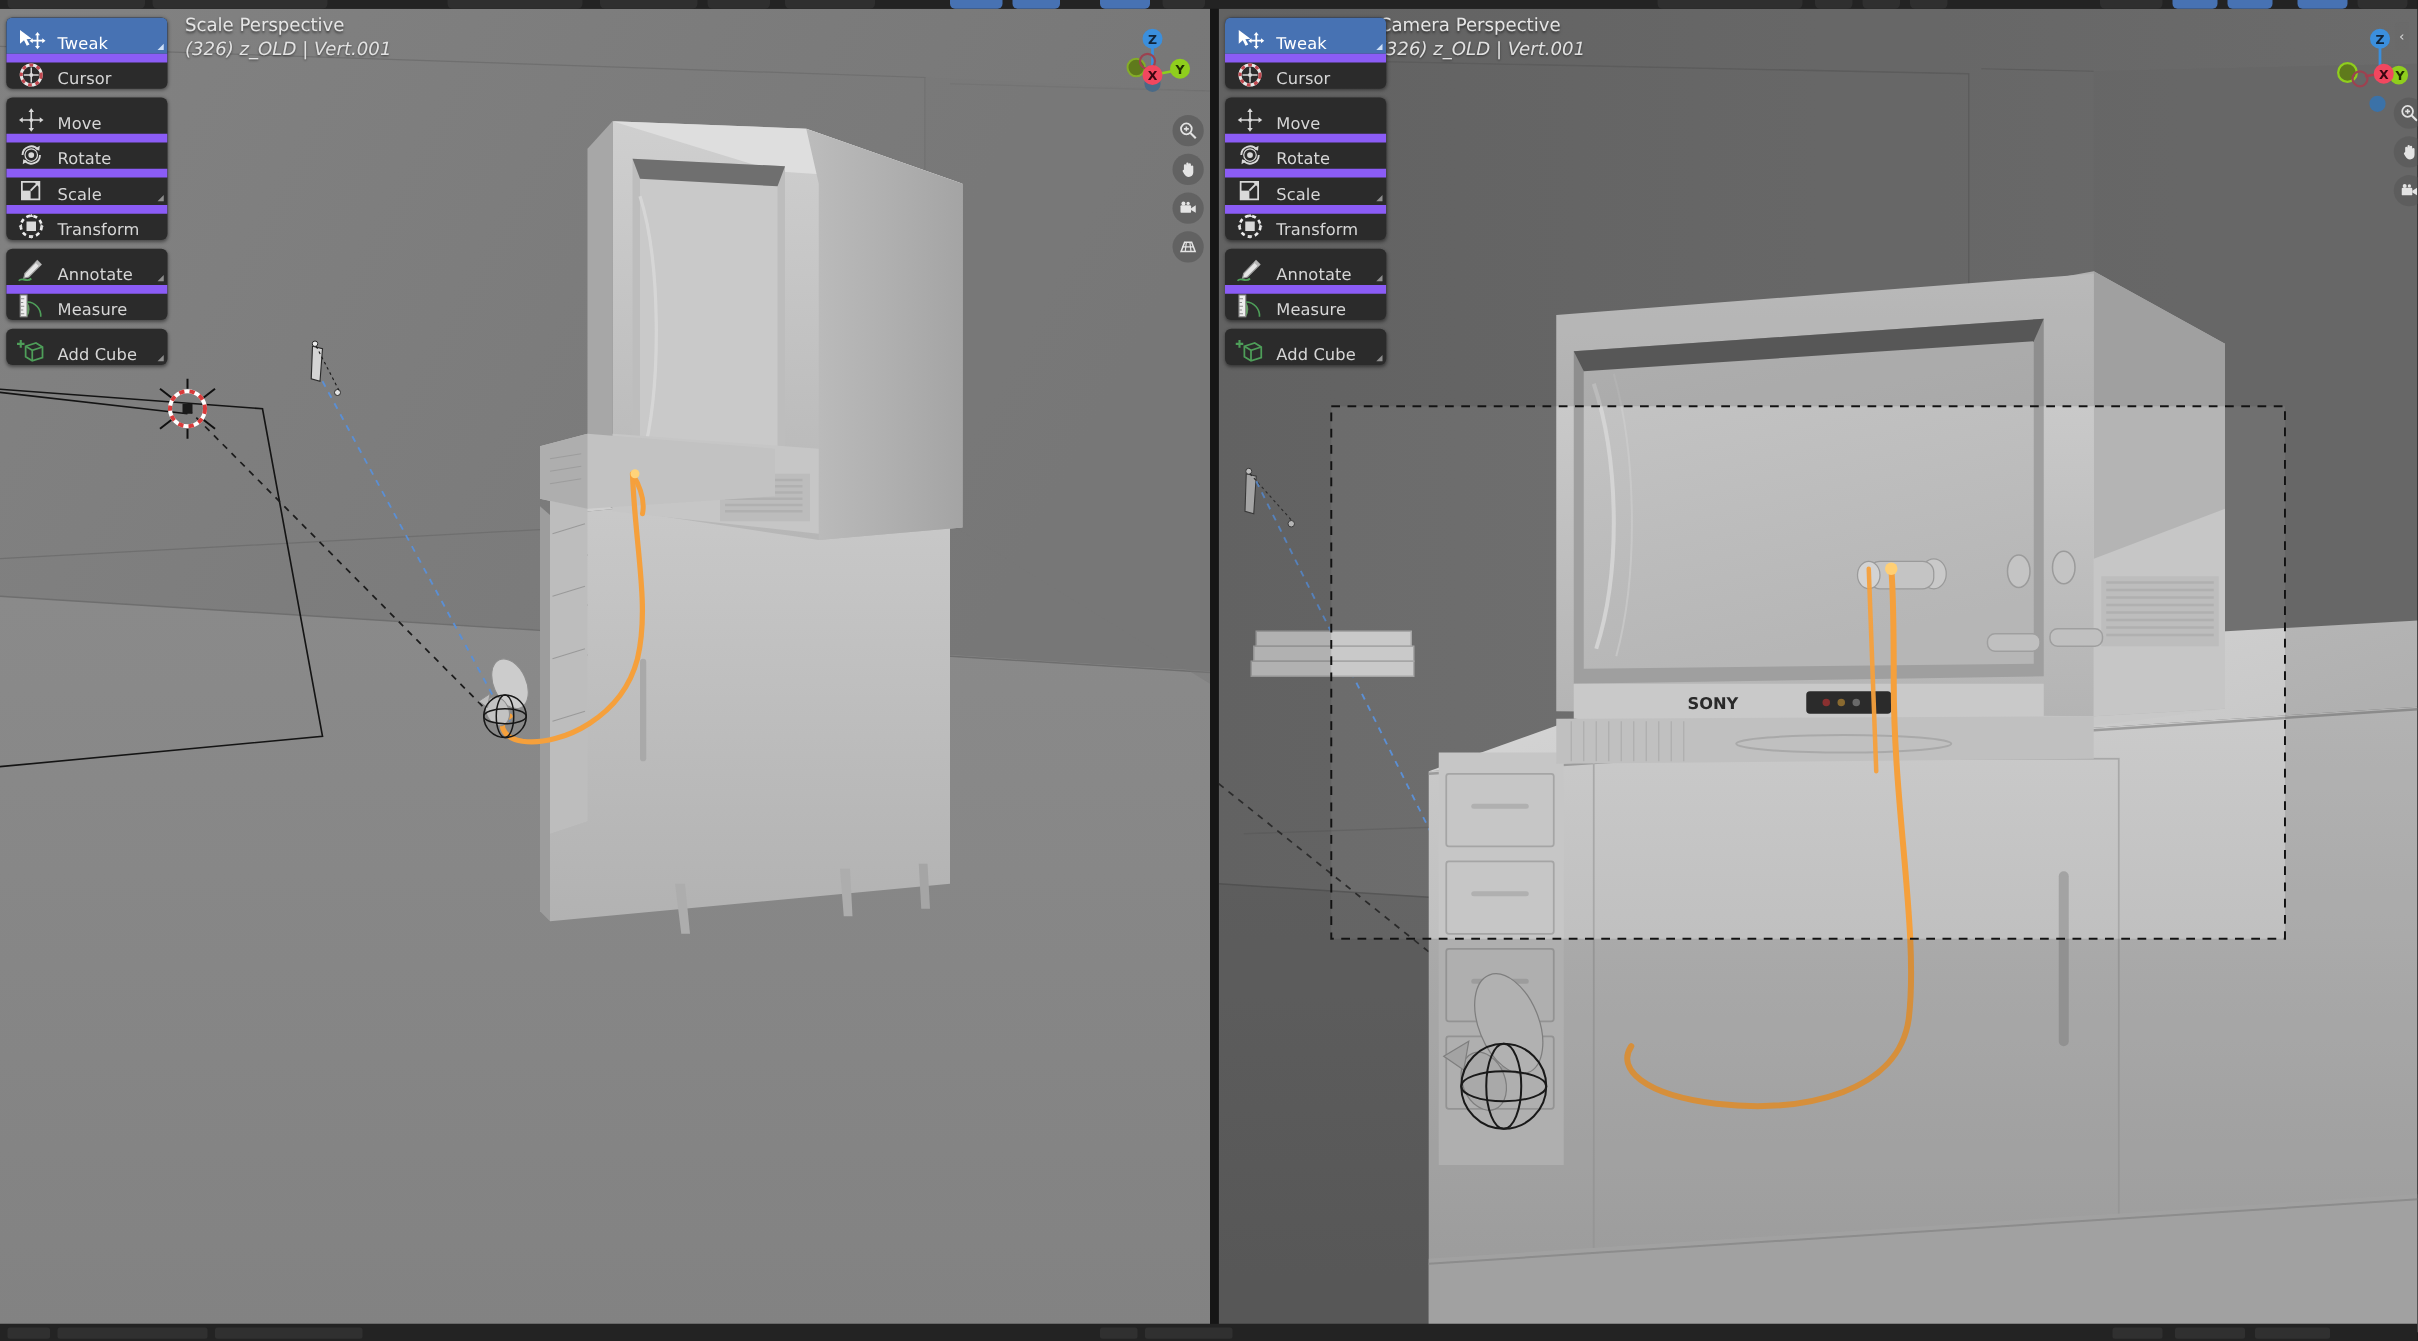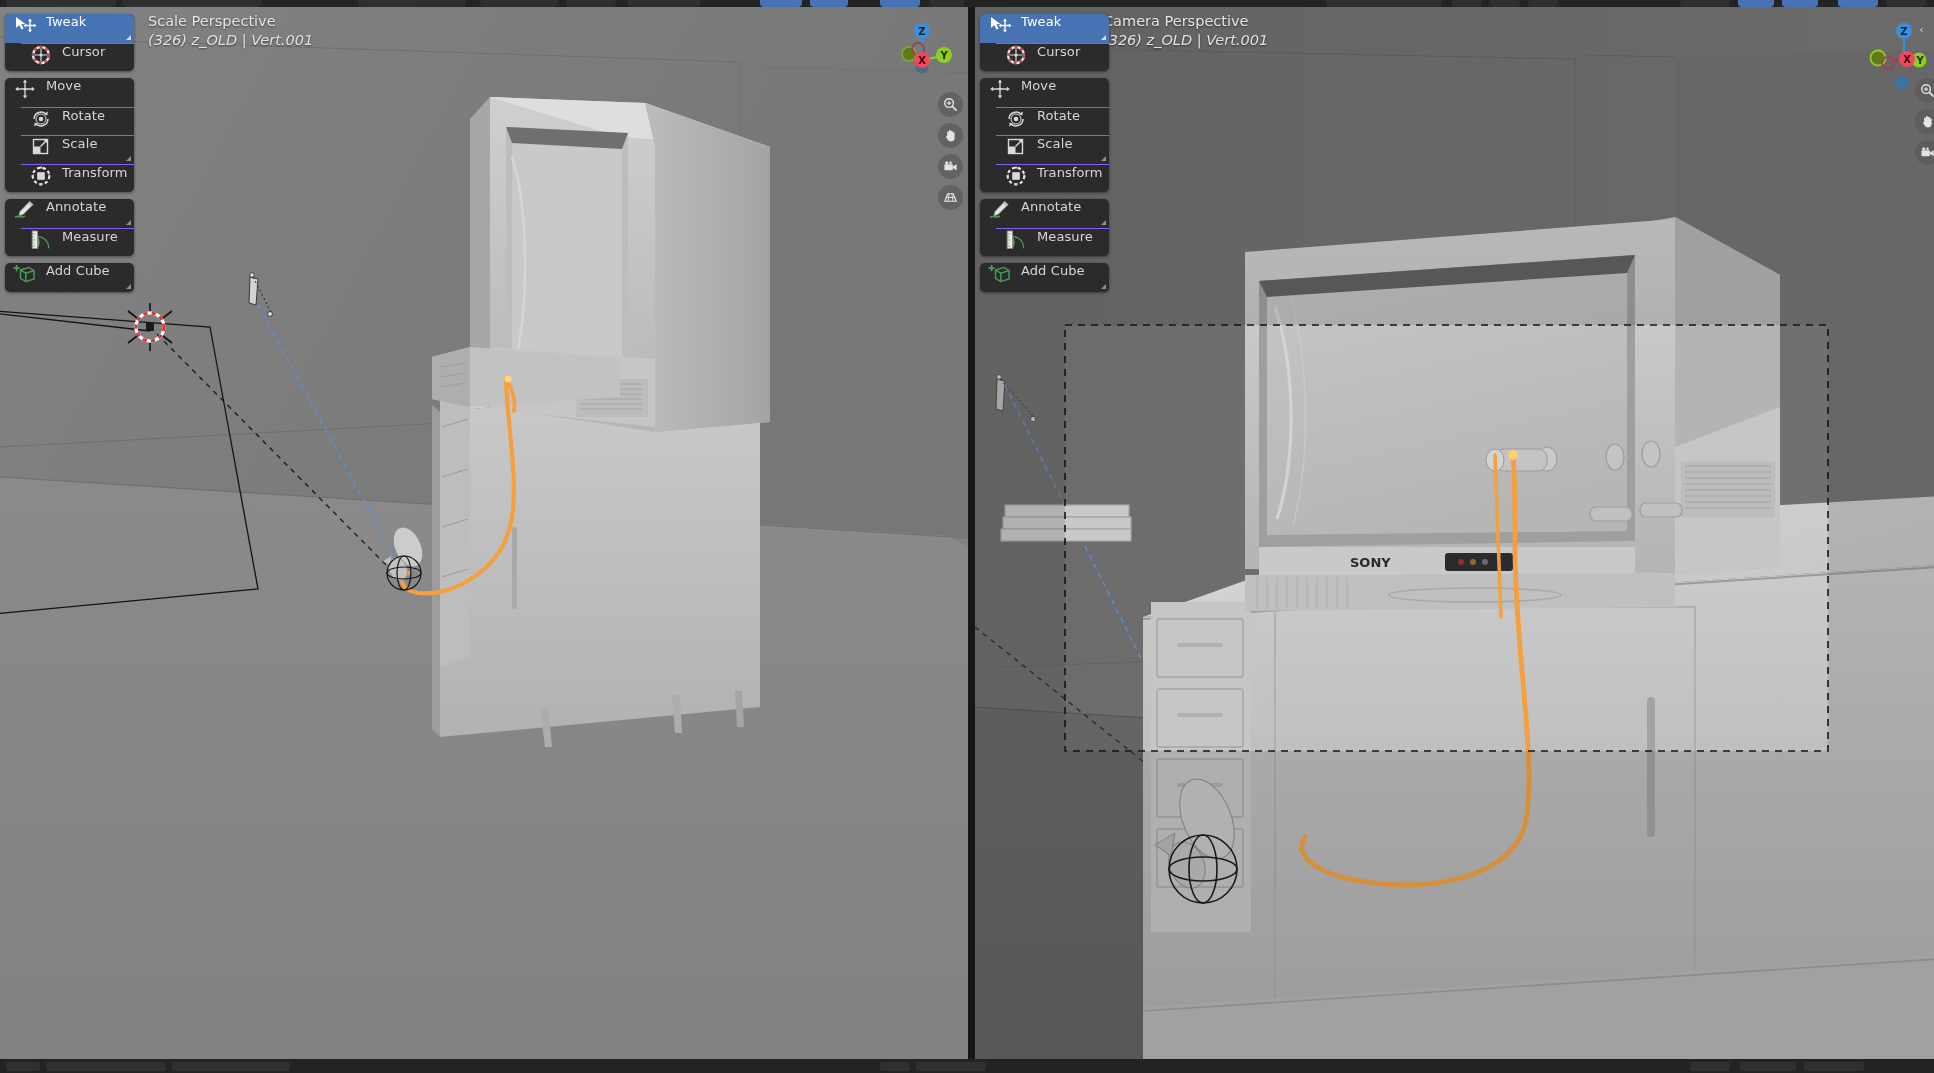--- a/index.html
+++ b/index.html
@@ -27,23 +27,23 @@
   .bottom-bar .chip{position:absolute;top:3px;height:9px;background:#303030;border-radius:2px;}
 
   
   .vp-info{position:absolute;z-index:25;color:#e6e6e6;font-size:14.5px;line-height:19px;
            text-shadow:0 1px 2px rgba(0,0,0,.55);pointer-events:none;white-space:nowrap;}
   .vp-info .l2{opacity:.97;font-style:italic;}
 
   
   .toolbar{position:absolute;z-index:30;width:129px;display:flex;flex-direction:column;gap:7px;}
   .tool-group{background:#2b2b2b;border-radius:5px;overflow:hidden;box-shadow:0 1px 3px rgba(0,0,0,.45);}
-  .tool-item{position:relative;display:flex;align-items:flex-start;height:28.5px;padding-left:7px;
+  .tool-item{position:relative;display:flex;align-items:flex-end;height:28.5px;padding-left:7px;
              color:#d6d6d6;font-size:13px;cursor:default;}
-  .tool-item + .tool-item{border-top:1px solid #8b5cf6;margin-left:16px;}
+  .tool-item + .tool-item{border-top:7px solid #8b5cf6;}
   .tool-item.active{background:#4772b3;color:#fff;}
   .tool-item .ti-ico{width:26px;height:22px;display:flex;align-items:center;justify-content:center;flex:0 0 26px;}
   .tool-item .ti-lab{margin-left:8px;letter-spacing:.1px;}
   .tool-item.has-sub::after{content:"";position:absolute;right:3px;bottom:3px;
        border-left:5px solid transparent;border-bottom:5px solid #8e8e8e;}
   .tool-item.active.has-sub::after{border-bottom-color:#cfe0f7;}
 
   
   .gizmo{position:absolute;z-index:28;width:74px;height:74px;}
   .navbtns{position:absolute;z-index:28;display:flex;flex-direction:column;gap:6px;}

